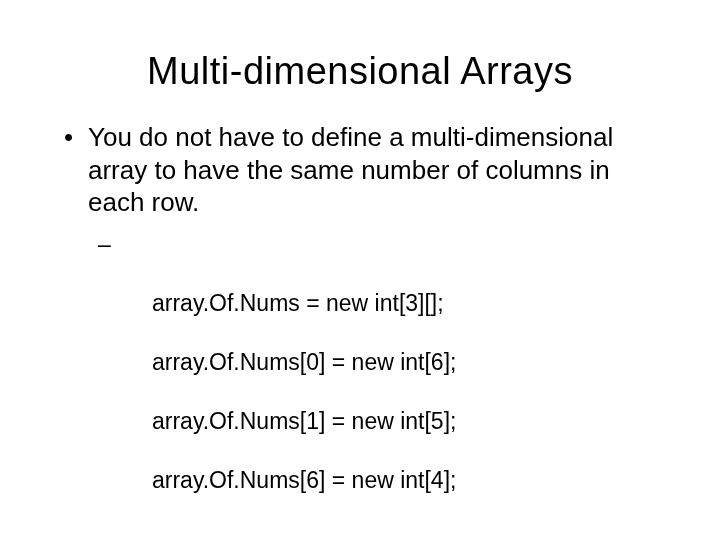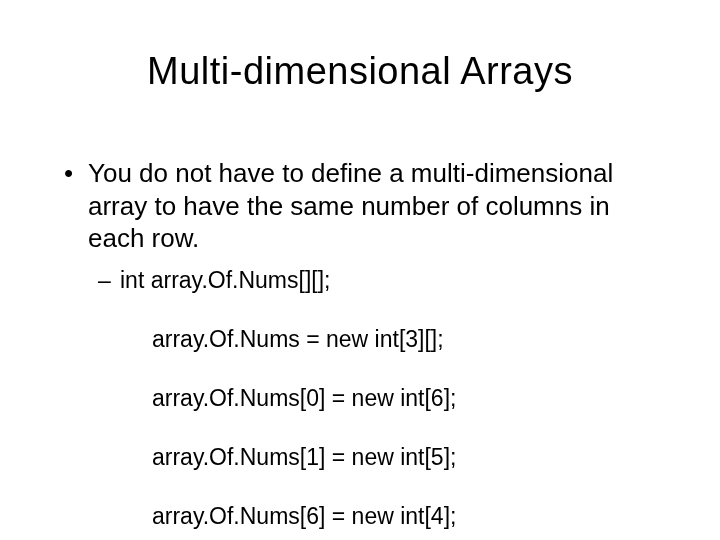--- a/index.html
+++ b/index.html
@@ -14,21 +14,21 @@
   .slide {
     width: 100%;
     height: 100%;
     padding: 40px 60px 40px 60px;
   }
   .title {
     font-size: 38px;
     font-weight: 400;
     text-align: center;
     margin-top: 10px;
-    margin-bottom: 64px;
+    margin-bottom: 28px;
     letter-spacing: 0.5px;
   }
   .body {
     padding-left: 0px;
   }
   .bullet-level-1 {
     display: flex;
     font-size: 26px;
     line-height: 1.25;
     margin-bottom: 10px;
@@ -67,21 +67,20 @@
 
   <div class="body">
 
     <div class="bullet-level-1">
       <div class="marker">•</div>
       <div class="text">You do not have to define a multi-dimensional array to have the same number of columns in each row.</div>
     </div>
 
     <div class="bullet-level-2">
       <div class="marker">–</div>
-      <div class="text">int array.Of.Nums[][];</div>
     </div>
     <div class="code-line">array.Of.Nums = new int[3][];</div>
     <div class="code-line">array.Of.Nums[0] = new int[6];</div>
     <div class="code-line">array.Of.Nums[1] = new int[5];</div>
     <div class="code-line">array.Of.Nums[6] = new int[4];</div>
 
   </div>
 </div>
 
 </body></html>

